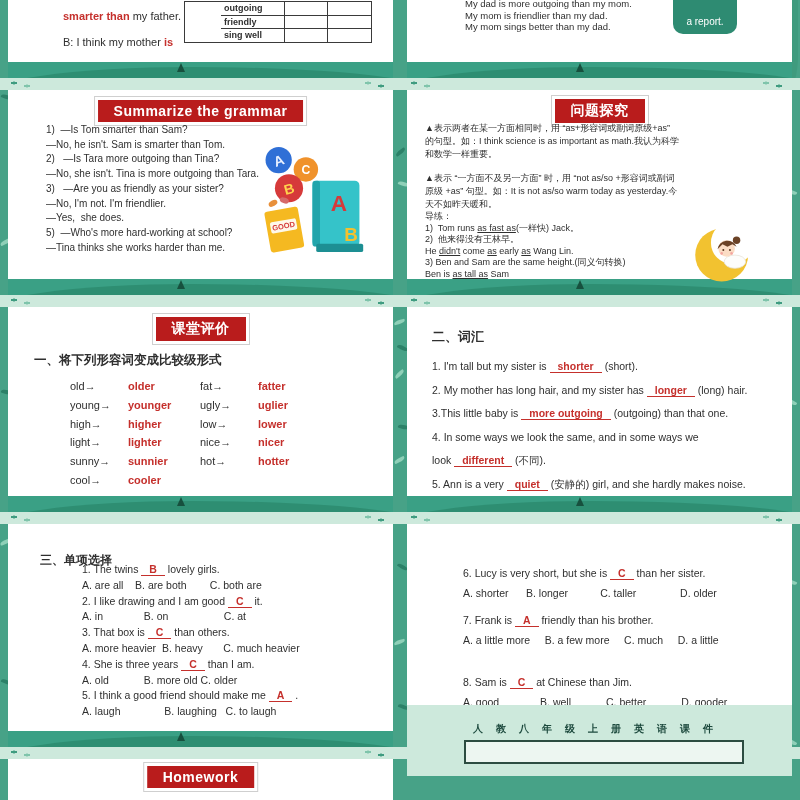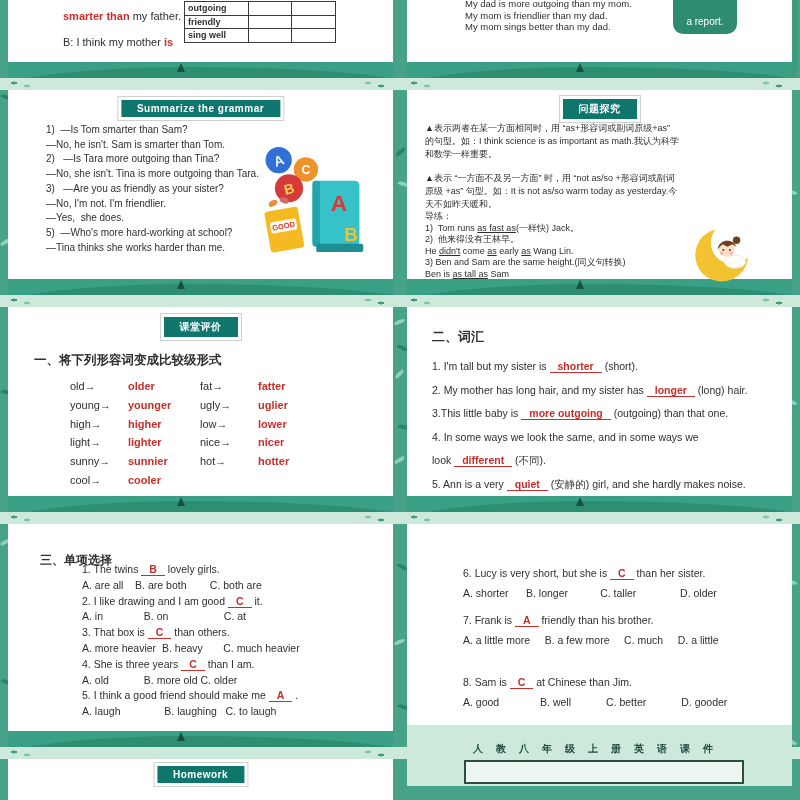--- a/index.html
+++ b/index.html
@@ -24,32 +24,32 @@
   
   .slide{position:absolute;width:385px;background:#fff;overflow:hidden;}
   .bb{position:absolute;left:0;right:0;bottom:0;height:16px;background:#3aa085;overflow:hidden;}
   .bb::before{content:"";position:absolute;left:-30px;right:-30px;top:5px;height:32px;
       background:#2e8e72;border-radius:48% 52% 0 0 / 95% 70% 0 0;}
   .bb::after{content:"";position:absolute;left:44%;top:1px;width:0;height:0;
       border-left:4px solid transparent;border-right:4px solid transparent;
       border-bottom:9px solid #17503e;}
   .tbox{position:absolute;left:50%;transform:translateX(-50%);background:#fff;
       border:1px solid #cfcfcf;padding:3px;}
-  .tbox-in{display:block;background:#0f766e;color:#fff;font-weight:bold;
-      padding:3px 16px;font-size:10px;letter-spacing:.5px;white-space:pre;}
+  .tbox-in{display:block;background:#b91c1c;color:#fff;font-weight:bold;
+      padding:3px 16px;font-size:14px;letter-spacing:.5px;white-space:pre;}
   .lines{position:absolute;}
   .line{display:block;white-space:pre;}
   .red{color:#c5302c;font-weight:bold;}
   .u{text-decoration:underline;}
   .blank{color:#c5302c;font-weight:bold;border-bottom:1.2px solid #c5302c;padding:0 8px;}
   .base{display:inline-block;width:58px;}
   
   .s1-dialog{left:55px;top:148px;font-size:11px;line-height:26px;}
   .adj-table{position:absolute;left:176px;top:146px;width:150px;border:1.5px solid #3a3a3a;
-      border-top-width:1px;font-size:9px;font-weight:bold;}
+      border-top-width:1px;font-size:9px;font-weight:bold;padding-left:36px;}
   .adj-table .tr{display:flex;border-bottom:1px solid #3a3a3a;height:12.5px;align-items:center;}
   .adj-table .tr:last-child{border-bottom:none;}
   .adj-table .tc{border-right:1px solid #3a3a3a;height:100%;box-sizing:border-box;}
   .adj-table .tc:last-child{border-right:none;}
   .adj-table .w{width:64px;padding-left:3px;line-height:12.5px;}
   .adj-table .e{width:43px;}
   
   .s2-lines{left:58px;top:143px;font-size:9.5px;line-height:11.5px;}
   .badge{position:absolute;left:266px;top:99px;width:64px;height:80px;background:#2e8b72;
       border-radius:10px;display:flex;align-items:flex-end;justify-content:center;
@@ -289,18 +289,18 @@
     </div>
     <div class="bb"></div>
   </div>
 
   <div class="slide" style="left:8px;top:759px;height:41px;">
     <div class="tbox" style="top:3px;">
       <span class="tbox-in">Homework</span>
     </div>
   </div>
 
-  <div class="slide cover" style="left:407px;top:725px;height:61px;">
+  <div class="slide cover" style="left:407px;top:705px;height:71px;">
     <div class="cover-head">人教八年级上册英语课件</div>
     <div class="cover-box"></div>
   </div>
 
 </div>
 
 </body></html>

